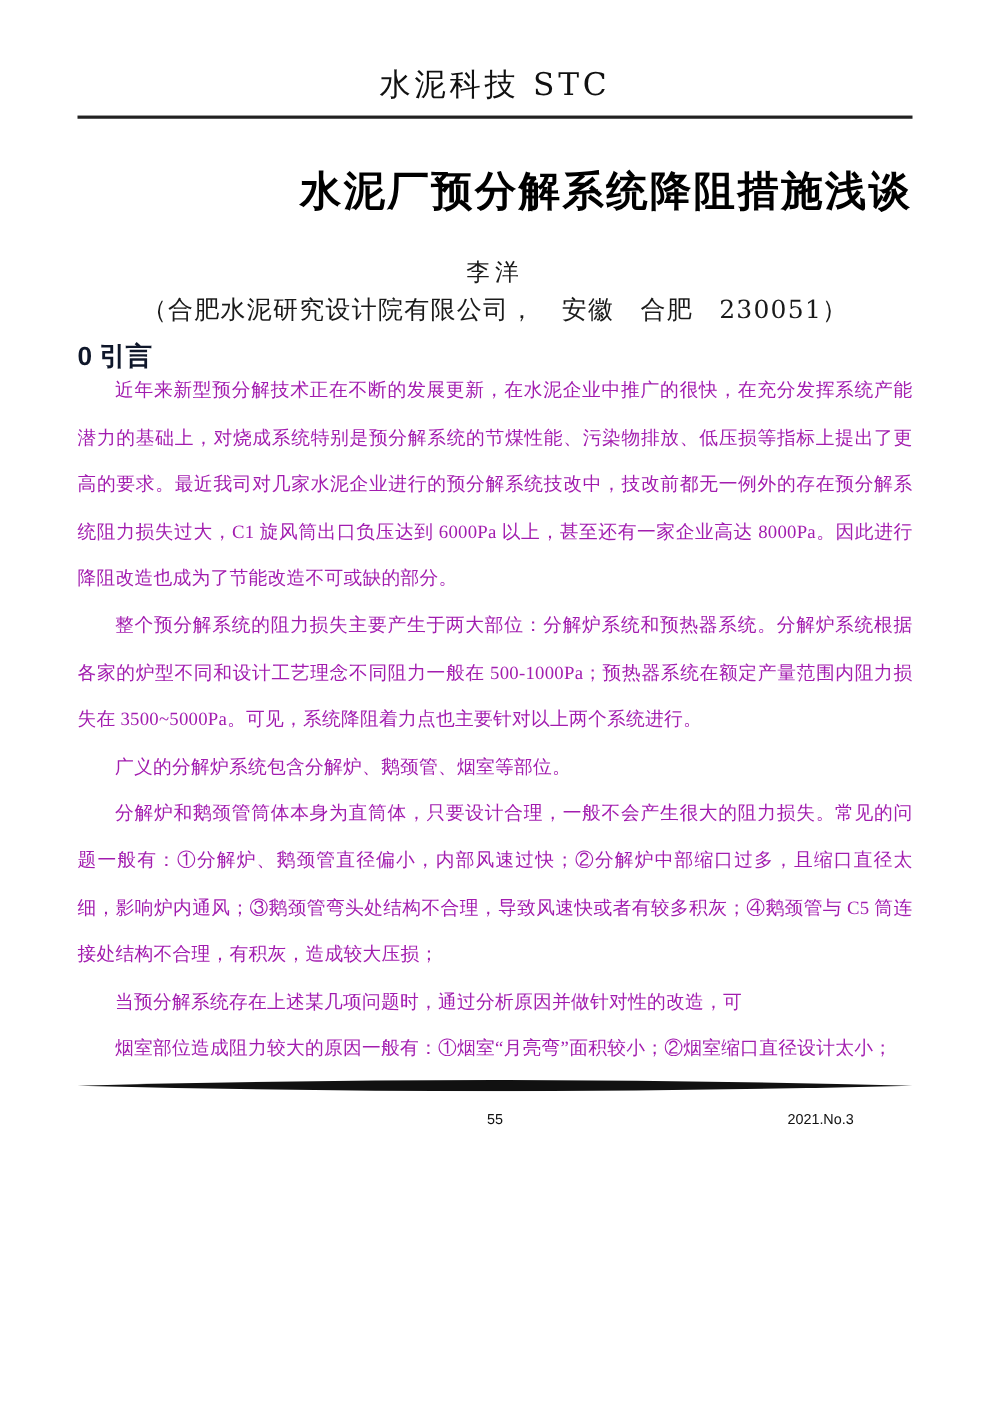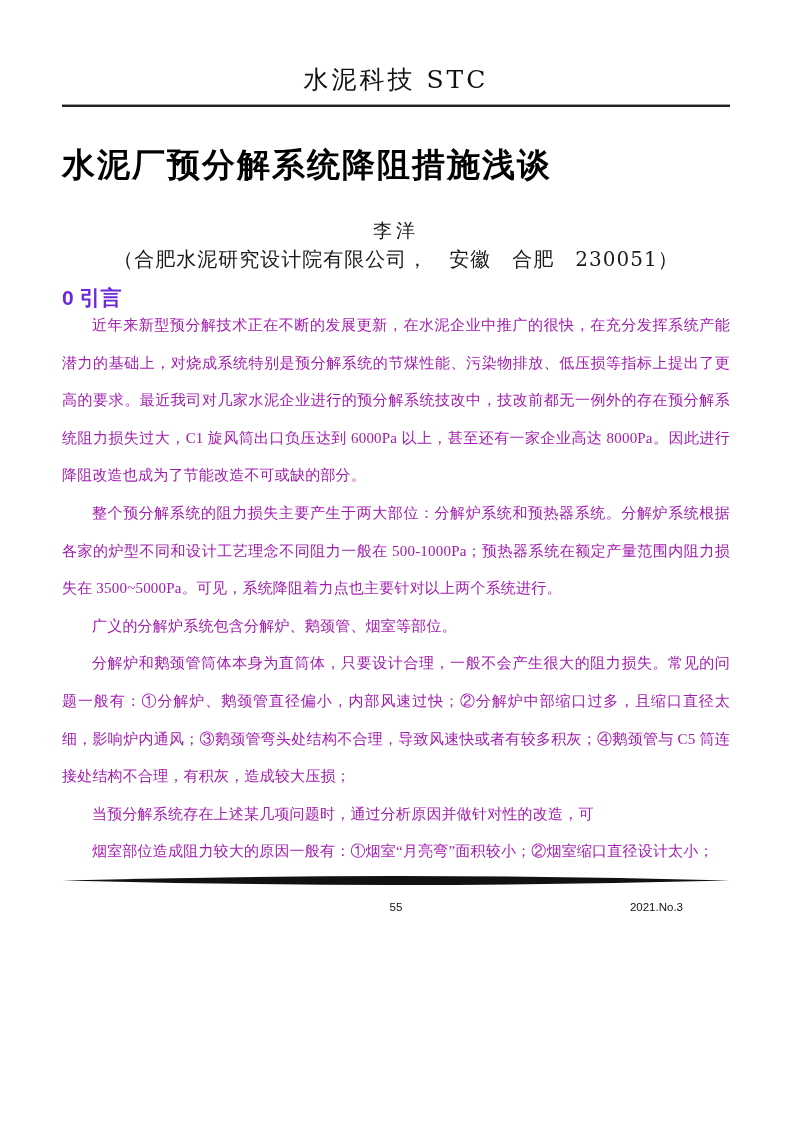--- a/index.html
+++ b/index.html
@@ -7,21 +7,21 @@
     padding: 0;
     background: #ffffff;
   }
   .page {
     position: relative;
     width: 793px;
     height: 1122px;
     margin: 0 auto;
     background: #ffffff;
     box-sizing: border-box;
-    padding: 12px 63px 0 62px;
+    padding: 0 63px 0 62px;
     overflow: hidden;
     color: #1a1a1a;
     font-family: "Liberation Serif", "DejaVu Serif", serif;
   }
   .journal-header {
     margin-top: 53px;
     font-size: 25px;
     line-height: 30px;
     text-align: center;
     letter-spacing: 3px;
@@ -32,21 +32,21 @@
     margin-top: 9px;
     height: 3px;
     background: linear-gradient(#9a9a9a 0 38%, #222 38% 100%);
   }
   .article-title {
     margin-top: 36px;
     font-size: 33px;
     line-height: 44px;
     font-weight: 700;
     letter-spacing: 2px;
-    text-align: left;
+    text-align: right;
     font-family: "Liberation Sans", "DejaVu Sans", sans-serif;
     color: #000;
   }
   .author {
     margin-top: 30px;
     font-size: 19px;
     line-height: 26px;
     text-align: center;
     letter-spacing: 4px;
     font-family: "DejaVu Serif", "Liberation Serif", serif;
@@ -56,21 +56,21 @@
     font-size: 20px;
     line-height: 28px;
     text-align: center;
     letter-spacing: 1px;
     font-family: "DejaVu Serif", "Liberation Serif", serif;
   }
   .sec-heading {
     font-size: 21px;
     font-weight: 700;
     font-family: "Liberation Sans", "DejaVu Sans", sans-serif;
-    color: #6d28d9;
+    color: #0f172a;
   }
   .sec-heading.h0 {
     margin-top: 12px;
     line-height: 26px;
   }
   .sec-heading.h1 {
     margin-top: 0;
     line-height: 27px;
   }
   .body-par {

